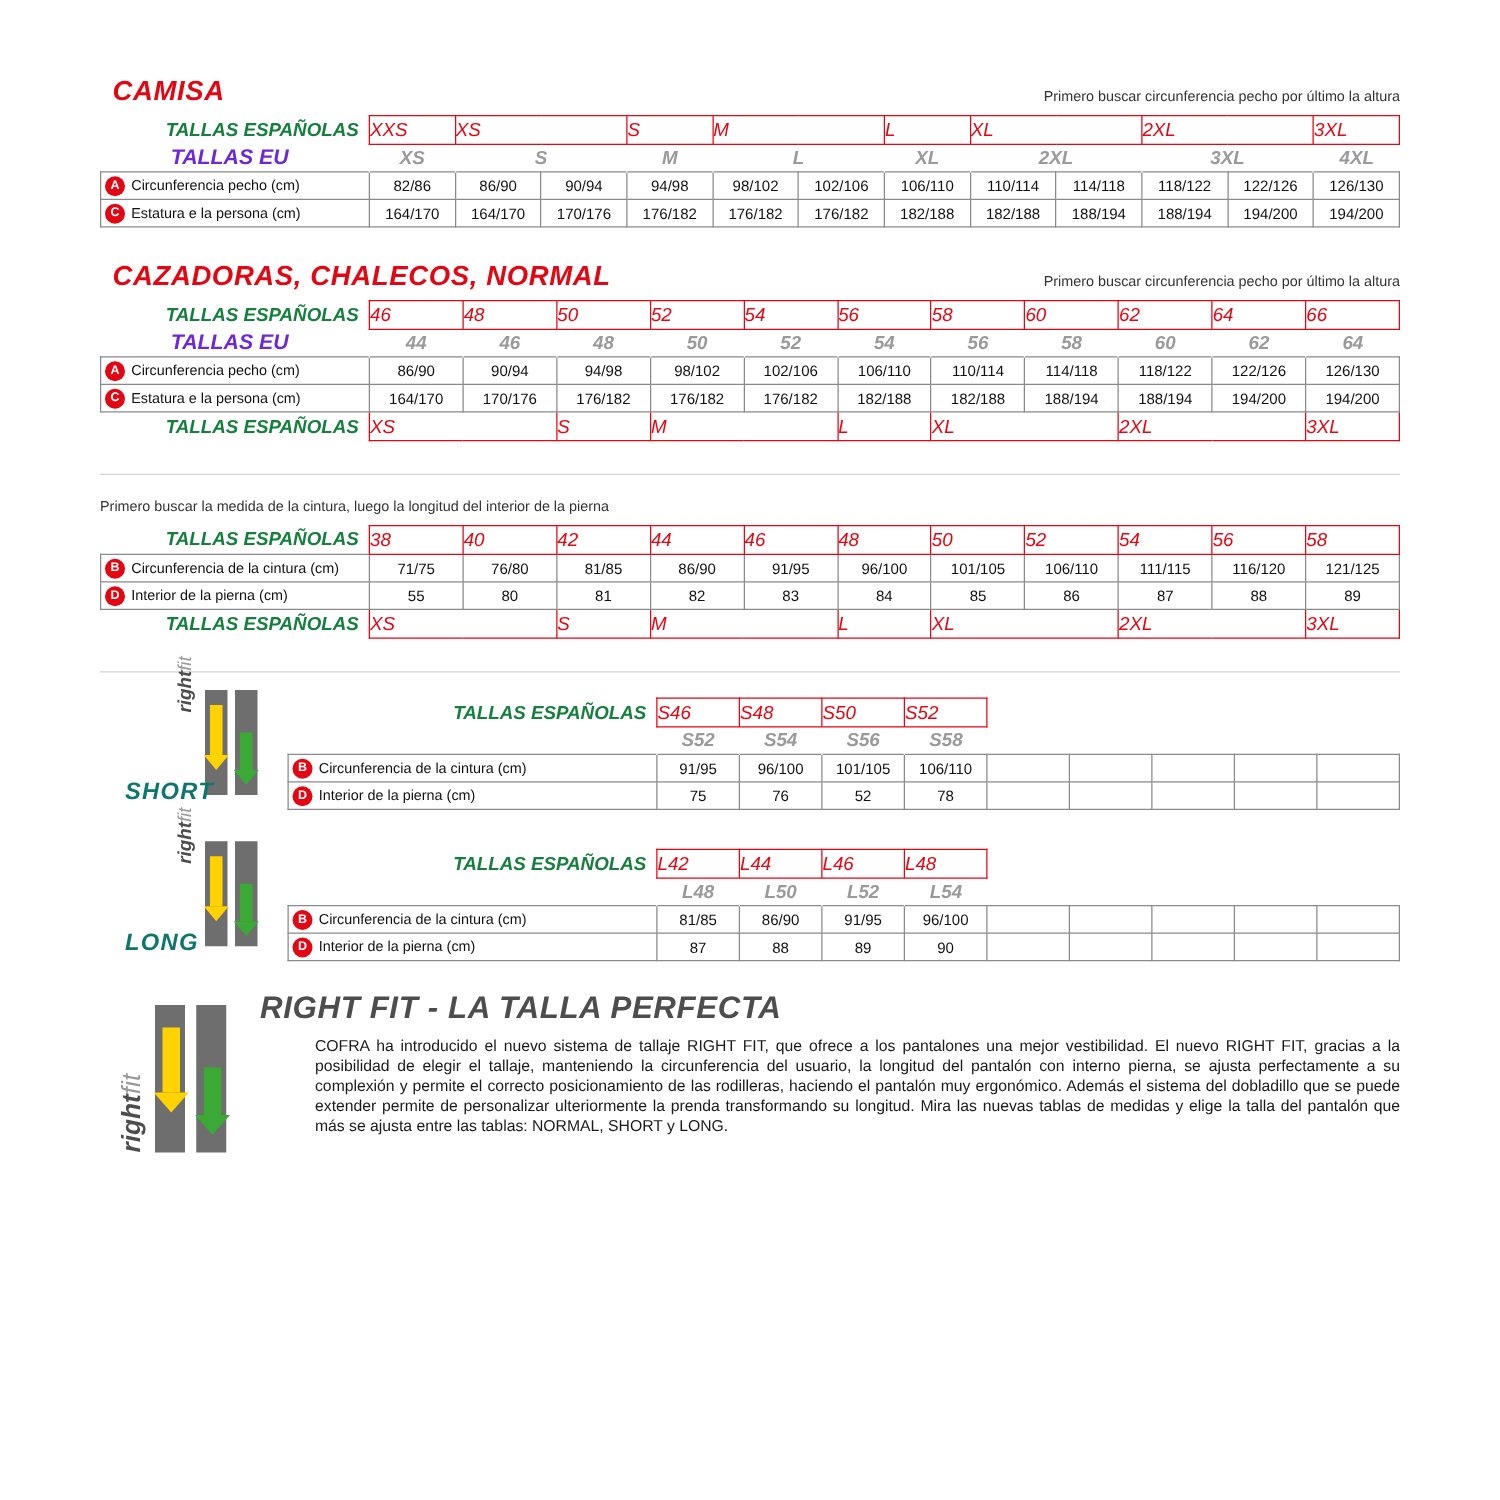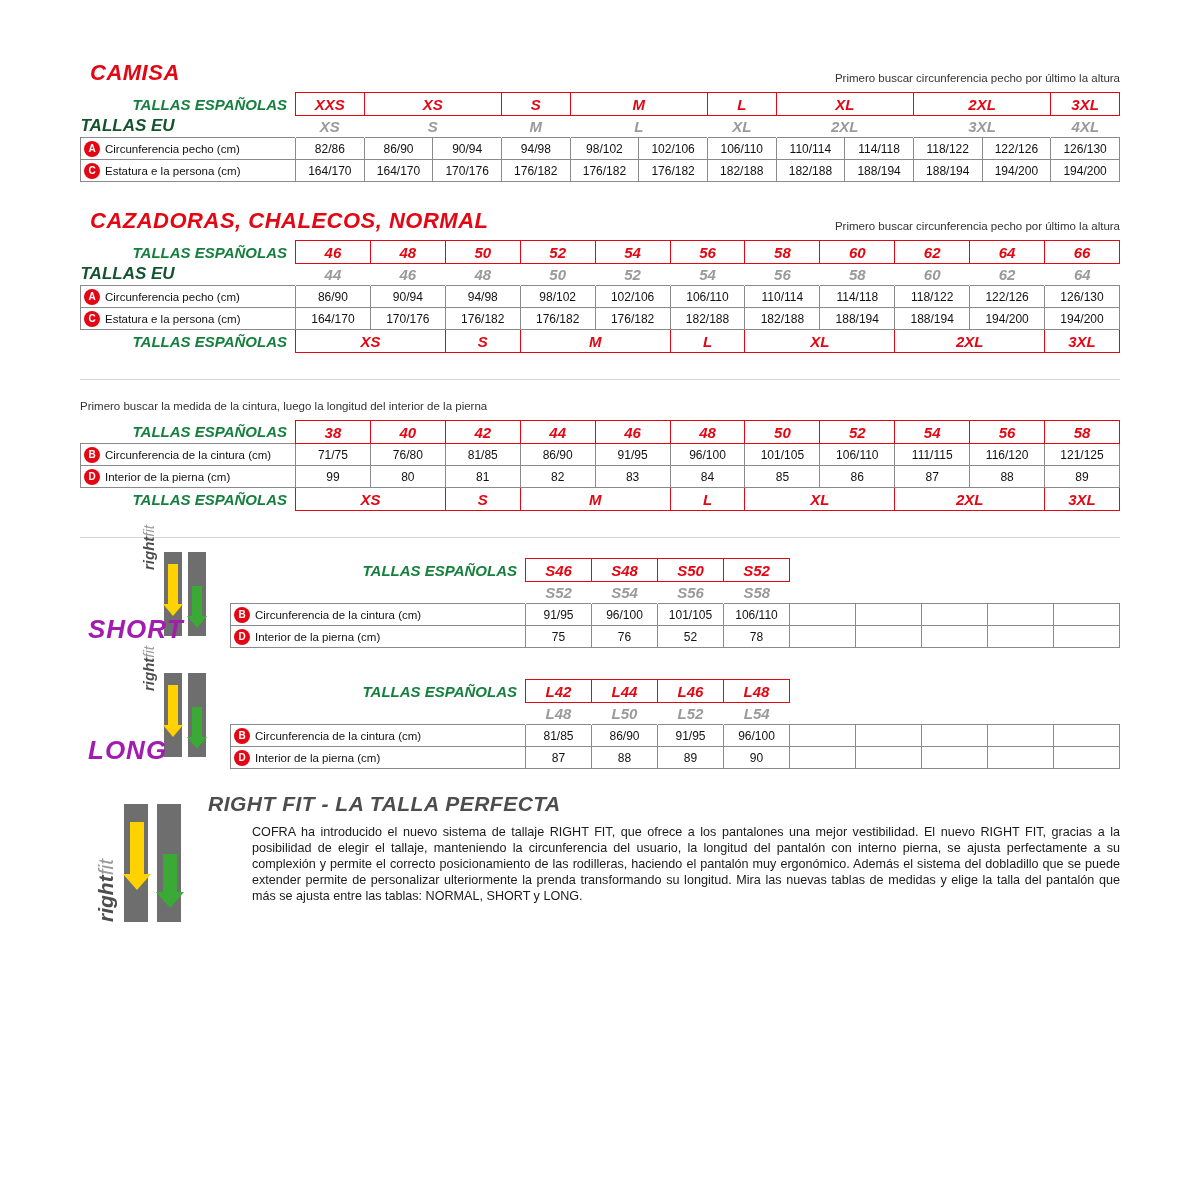--- a/index.html
+++ b/index.html
@@ -27,50 +27,50 @@
     font-size:11.5px;color:#333;margin-bottom:8px;
   }
   table{border-collapse:collapse;width:100%;table-layout:fixed;}
   td,th{padding:0;margin:0;}
   .tbl{font-size:12.5px;}
   .rowlabel{
     color:#15803d;font-weight:bold;font-style:italic;font-size:15px;
     text-align:right;padding-right:8px;white-space:nowrap;
   }
   .redcell{
-    color:#e30613;font-weight:bold;font-style:italic;font-size:15px;
-    text-align:center;border:1px solid #e30613;height:22px;
+    color:#e30613;font-weight:normal;font-style:italic;font-size:15px;
+    border:1px solid #e30613;height:22px;
   }
   .graycell{
     color:#9a9a9a;font-weight:bold;font-style:italic;font-size:15px;
     text-align:center;height:21px;border-left:1px solid #ffffff;
   }
   .graylabel{
-    color:#14532d;font-weight:bold;font-style:italic;font-size:17px;
-    text-align:left;padding-right:8px;white-space:nowrap;
+    color:#6d28d9;font-weight:bold;font-style:italic;font-size:17px;
+    text-align:center;padding-right:8px;white-space:nowrap;
   }
   .datacell{
     text-align:center;font-size:12px;border:1px solid #8a8a8a;height:21px;color:#111;
   }
   .dataleft{
     text-align:left;font-size:11.5px;border:1px solid #8a8a8a;height:21px;padding-left:24px;position:relative;color:#111;
   }
   .badge{
     position:absolute;left:3px;top:50%;transform:translateY(-50%);
     width:16px;height:16px;border-radius:50%;background:#e30613;color:#fff;
     font-size:10px;font-weight:bold;line-height:16px;text-align:center;
   }
   hr.sep{border:none;border-top:1px solid #d4d4d4;margin:26px 0 20px 0;}
 
   
   .fitwrap{display:flex;align-items:flex-start;}
   .fitlogo{width:150px;position:relative;height:95px;flex:none;}
   .fitname{
-    color:#a21caf;font-weight:bold;font-style:italic;font-size:26px;
-    position:absolute;left:8px;bottom:8px;letter-spacing:1px;
+    color:#0f766e;font-weight:bold;font-style:italic;font-size:19px;
+    position:absolute;left:20px;bottom:8px;letter-spacing:1px;
   }
   .rf{position:absolute;left:62px;top:-6px;width:90px;height:100px;}
   .rf .rftext{
     position:absolute;left:-2px;top:18px;transform:rotate(-90deg);transform-origin:left top;
     color:#4d4d4d;font-weight:bold;font-size:15px;font-style:italic;white-space:nowrap;
   }
   .rf .rftext .fit{color:#9a9a9a;font-weight:normal;}
   .pants{position:absolute;left:22px;top:0;width:42px;height:84px;}
   .pants .leg{position:absolute;top:0;width:18px;height:84px;background:#6e6e6e;}
   .pants .leg.l{left:0;}
@@ -92,21 +92,21 @@
   .footlogo .rftext2 .fit{color:#9a9a9a;font-weight:normal;}
   .footlogo .pants2{position:absolute;left:44px;top:12px;width:58px;height:118px;}
   .footlogo .pants2 .leg{position:absolute;top:0;width:24px;height:118px;background:#6e6e6e;}
   .footlogo .pants2 .leg.l{left:0;}
   .footlogo .pants2 .leg.r{left:33px;}
   .footlogo .aY{position:absolute;left:50px;top:30px;width:14px;height:52px;background:#ffd200;}
   .footlogo .aY:after{content:"";position:absolute;left:-7px;top:52px;border-left:14px solid transparent;border-right:14px solid transparent;border-top:16px solid #ffd200;}
   .footlogo .aG{position:absolute;left:83px;top:62px;width:14px;height:38px;background:#3aa935;}
   .footlogo .aG:after{content:"";position:absolute;left:-7px;top:38px;border-left:14px solid transparent;border-right:14px solid transparent;border-top:16px solid #3aa935;}
   .foot-title{
-    color:#4d4d4d;font-weight:bold;font-style:italic;font-size:21px;letter-spacing:.5px;margin:0 0 8px 0;
+    color:#4d4d4d;font-weight:bold;font-style:italic;font-size:25px;letter-spacing:.5px;margin:0 0 8px 0;
   }
   .foot-body{font-size:12.6px;line-height:1.28;color:#1a1a1a;text-align:justify;max-width:900px;margin-left:44px;}
 </style>
 </head>
 <body>
 
 <div class="page">
 
   <div>
     <div class="sec-head">
@@ -309,21 +309,21 @@
         <td class="datacell">106/110</td>
         <td class="datacell">111/115</td>
         <td class="datacell">116/120</td>
         <td class="datacell">121/125</td>
       </tr>
       <tr>
         <td class="dataleft">
           <span class="badge">D</span>
           <span>Interior de la pierna (cm)</span>
         </td>
-        <td class="datacell">99</td>
+        <td class="datacell">55</td>
         <td class="datacell">80</td>
         <td class="datacell">81</td>
         <td class="datacell">82</td>
         <td class="datacell">83</td>
         <td class="datacell">84</td>
         <td class="datacell">85</td>
         <td class="datacell">86</td>
         <td class="datacell">87</td>
         <td class="datacell">88</td>
         <td class="datacell">89</td>

